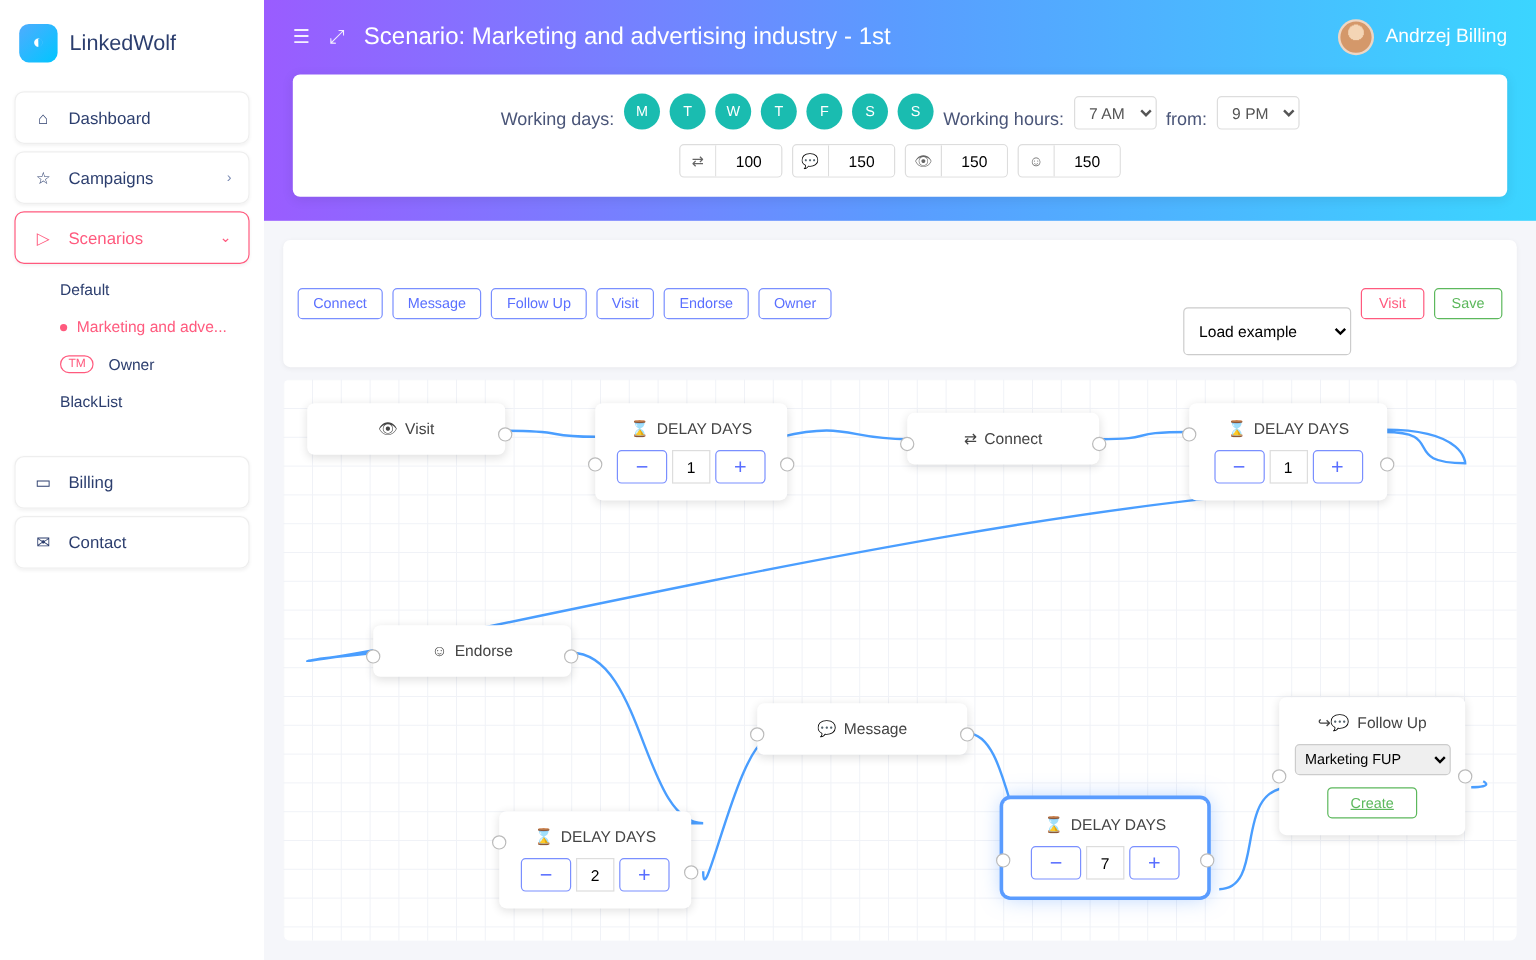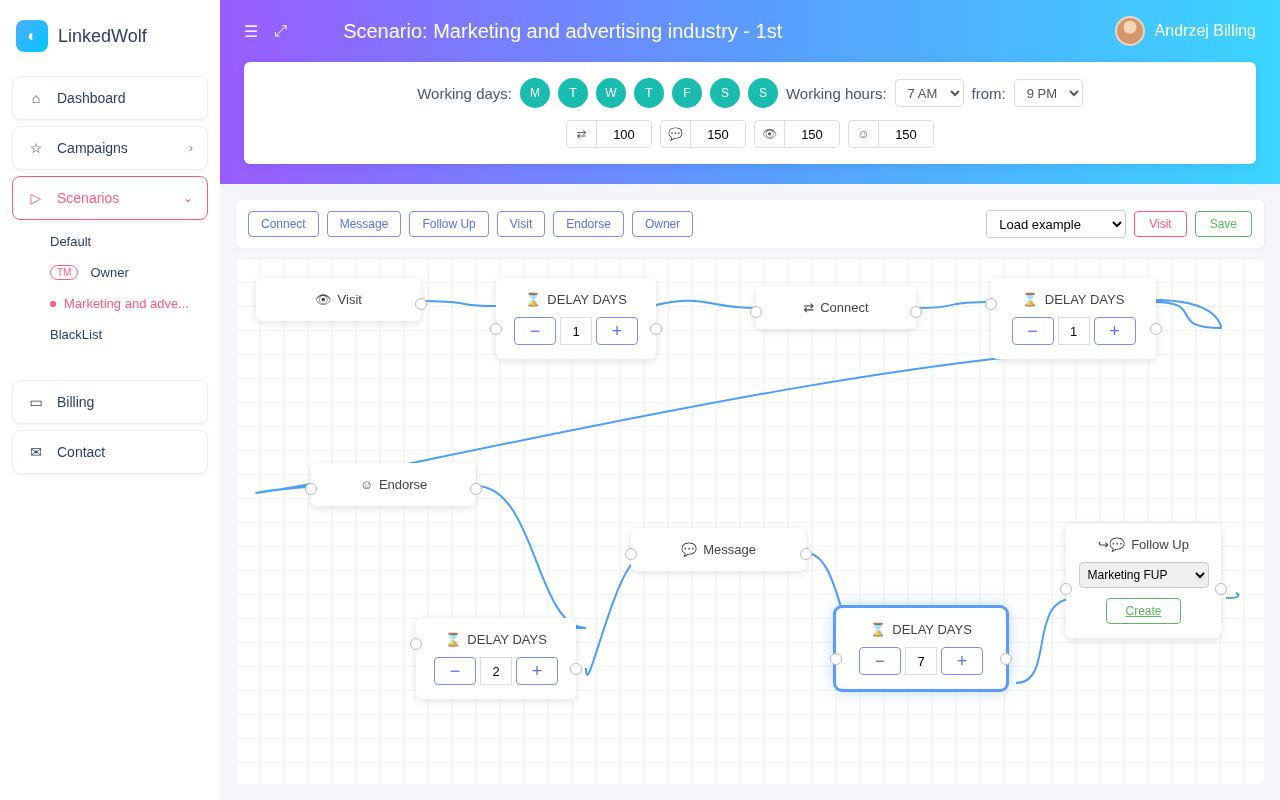--- a/index.html
+++ b/index.html
@@ -22,40 +22,40 @@
 .subnav-item { padding: 8px 14px; font-size: 13px; color: #2c3e6e; cursor: pointer; display: flex; align-items: center; gap: 8px; }
 .subnav-item.selected { color: #ff5a7e; }
 .dot { width: 6px; height: 6px; background: #ff5a7e; border-radius: 50%; }
 .tm-badge { display: inline-block; border: 1px solid #ff5a7e; color: #ff5a7e; border-radius: 10px; padding: 1px 6px; font-size: 10px; margin-right: 4px; }
 
 
 .main { flex: 1; display: flex; flex-direction: column; min-width: 0; }
 .header { background: linear-gradient(90deg, #9a5cff 0%, #5a9cff 50%, #3bd5ff 100%); padding: 16px 24px 20px 24px; }
 .header-top { display: flex; align-items: center; gap: 16px; color: #fff; }
 .hamburger, .collapse-icon { cursor: pointer; opacity: 0.9; }
-.header-title { font-size: 20px; font-weight: 400; margin-left: 40px; }
+.header-title { font-size: 20px; font-weight: 400; }
 .user { margin-left: auto; display: flex; align-items: center; gap: 10px; }
 .avatar { width: 30px; height: 30px; border-radius: 50%; background: #e8b890; border: 2px solid rgba(255,255,255,0.6); background-image: radial-gradient(circle at 50% 35%, #f4d5b5 30%, #d4986a 31%); }
 .header-row { display: flex; gap: 16px; margin-top: 16px; align-items: stretch; }
 .config-card { background: #fff; border-radius: 6px; padding: 16px 28px; flex: 1; box-shadow: 0 2px 10px rgba(0,0,0,0.08); }
-.config-row { display: flex; align-items: center; justify-content: center; gap: 8px; flex-wrap: wrap; }
+.config-row { display: flex; align-items: flex-end; justify-content: center; gap: 8px; flex-wrap: wrap; }
 .config-row + .config-row { margin-top: 12px; }
 .config-label { color: #4a5578; font-size: 15px; }
 .day-pill { width: 30px; height: 30px; border-radius: 15px; background: #1abcb0; color: #fff; display: flex; align-items: center; justify-content: center; font-size: 12px; font-weight: 500; cursor: pointer; }
 .time-select { border: 1px solid #ddd; border-radius: 4px; padding: 4px 8px; font-size: 13px; color: #555; background: #fff; height: 28px; }
 .limit-group { display: flex; align-items: center; border: 1px solid #ddd; border-radius: 4px; overflow: hidden; height: 28px; }
 .limit-icon { width: 30px; display: flex; align-items: center; justify-content: center; color: #666; border-right: 1px solid #ddd; font-size: 12px; height: 100%; }
 .limit-val { width: 54px; text-align: center; font-size: 13px; border: none; height: 100%; }
 .stop-btn { background: #ff5a7e; color: #fff; border: none; border-radius: 6px; padding: 14px 20px; font-size: 13px; font-weight: 600; letter-spacing: 0.5px; cursor: pointer; align-self: flex-start; box-shadow: 0 4px 12px rgba(255,90,126,0.4); }
 
 
 .toolbar { background: #fff; margin: 16px; margin-bottom: 0; border-radius: 6px; padding: 10px 12px; display: flex; align-items: center; gap: 8px; box-shadow: 0 1px 4px rgba(0,0,0,0.05); }
 .tool-btn { border: 1px solid #7a8fff; color: #5a6fff; background: #fff; border-radius: 4px; padding: 5px 12px; font-size: 12px; cursor: pointer; }
 .spacer { flex: 1; }
-.example-select { border: 1px solid #ccc; border-radius: 4px; padding: 4px 8px; font-size: 13px; background: #fff; width: 140px; height: 28px; }
+.example-select { border: 1px solid #ccc; border-radius: 4px; padding: 4px 8px; font-size: 13px; background: #fff; width: 140px; height: 40px; margin-top: 46px; }
 .clear-btn { border: 1px solid #ff5a7e; color: #ff5a7e; background: #fff; border-radius: 4px; padding: 5px 14px; font-size: 12px; cursor: pointer; }
 .save-btn { border: 1px solid #5cb85c; color: #5cb85c; background: #fff; border-radius: 4px; padding: 5px 14px; font-size: 12px; cursor: pointer; }
 
 
 .canvas-wrap { flex: 1; margin: 16px; margin-top: 10px; position: relative; overflow: hidden; border-radius: 6px; }
 .canvas { position: absolute; inset: 0; background: #fff;
   background-image: linear-gradient(#f0f2f7 1px, transparent 1px), linear-gradient(90deg, #f0f2f7 1px, transparent 1px);
   background-size: 24px 24px; }
 .node { position: absolute; background: #fff; border-radius: 6px; box-shadow: 0 2px 8px rgba(0,0,0,0.12); padding: 14px 18px; display: flex; flex-direction: column; align-items: center; gap: 10px; min-width: 130px; cursor: move; }
 .node.selected { box-shadow: 0 0 0 3px #5a9cff, 0 0 18px rgba(90,156,255,0.5); z-index: 5; }
@@ -90,27 +90,27 @@
       </div>
       <div class="nav-item boxed active">
         <span class="nav-icon">▷</span>
         <span>Scenarios</span>
         <span class="chevron red">⌄</span>
       </div>
       <div class="subnav">
         <div class="subnav-item">
             <span>Default</span>
           </div>
+        <div class="subnav-item selected">
+          <span class="dot"></span>
+          <span>Marketing and adve...</span>
+        </div>
         <div class="subnav-item">
           <span class="tm-badge">TM</span>
           <span>Owner</span>
-        </div>
-        <div class="subnav-item selected">
-          <span class="dot"></span>
-          <span>Marketing and adve...</span>
         </div>
         <div class="subnav-item">
             <span>BlackList</span>
           </div>
       </div>
       <div style="height:20px"></div>
       <div class="nav-item boxed">
         <span class="nav-icon">▭</span>
         <span>Billing</span>
       </div>

